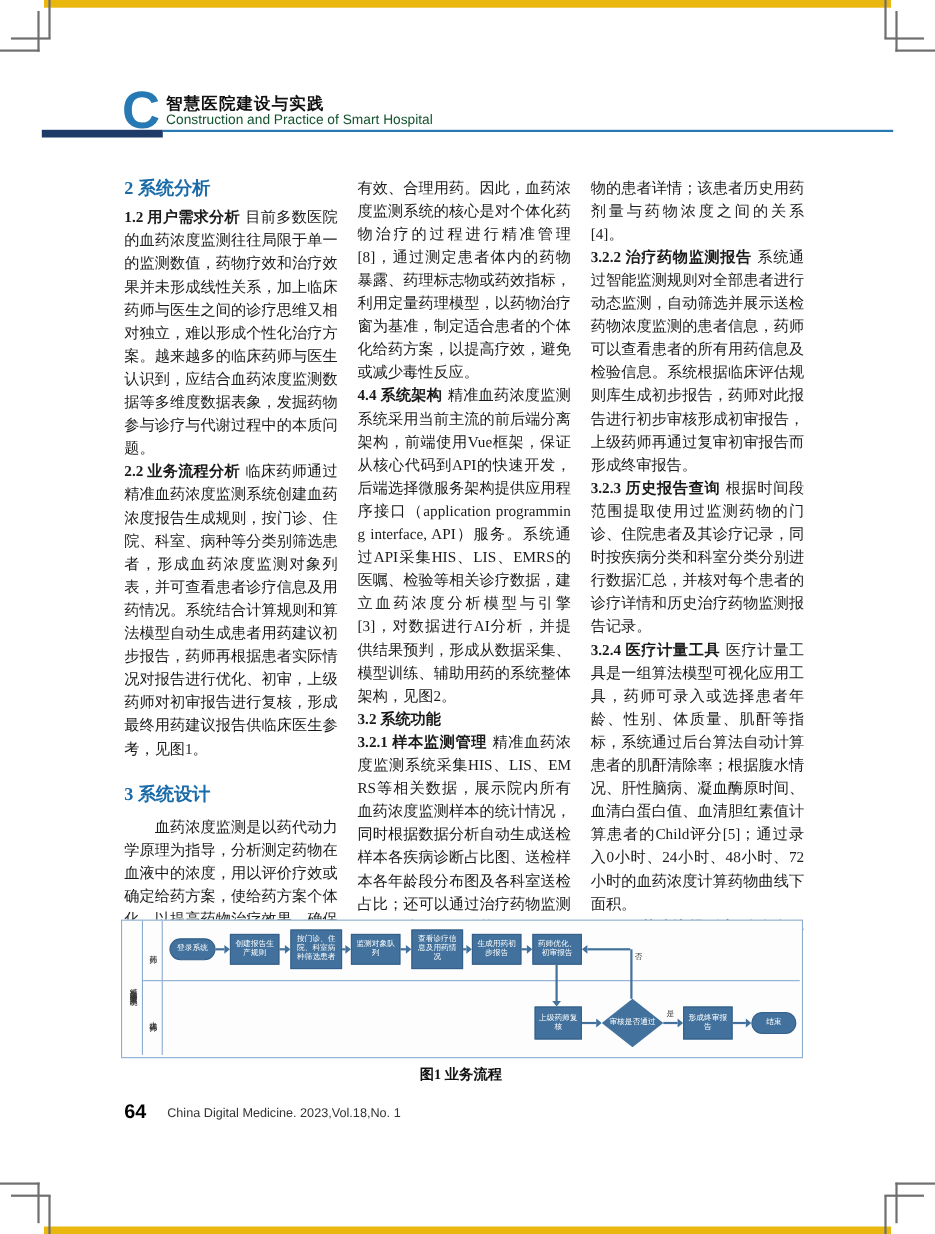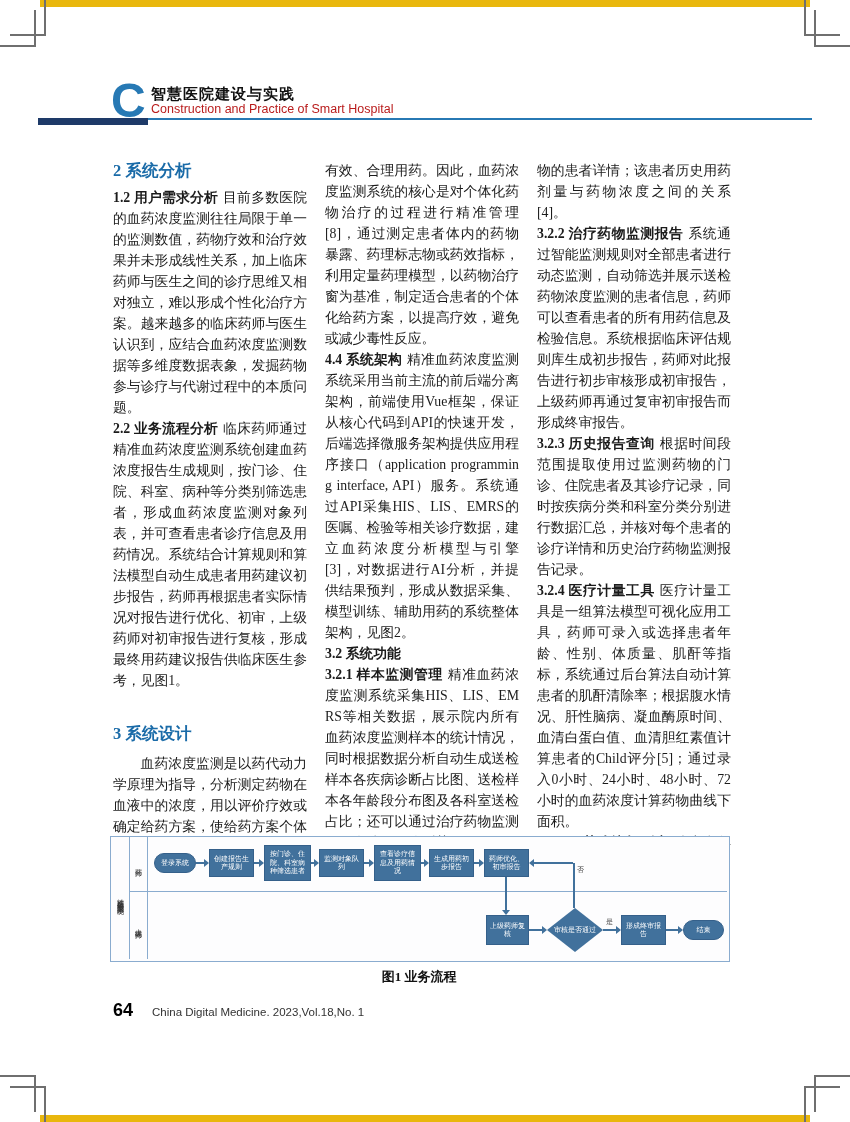--- a/index.html
+++ b/index.html
@@ -10,33 +10,33 @@
   .bleed{position:absolute;left:40px;width:770px;height:7px;background:#e9b70d;}
   .bleed.top{top:0;} .bleed.bottom{top:1115px;}
   .cm{position:absolute;background:#6f6f6f;}
 
   
   .logo-c{position:absolute;left:111px;top:78px;font-family:"Liberation Sans","DejaVu Sans",sans-serif;
           font-size:48px;font-weight:bold;color:#2779b4;line-height:46px;z-index:3;}
   .hdr-zh{position:absolute;left:151px;top:85px;font-family:"Liberation Sans","DejaVu Sans",sans-serif;
           font-size:15px;font-weight:bold;color:#111;letter-spacing:1px;}
   .hdr-en{position:absolute;left:151px;top:102px;font-family:"Liberation Sans","DejaVu Sans",sans-serif;
-          font-size:12.5px;color:#b91c1c;}
+          font-size:12.5px;color:#14532d;}
   .rule-navy{position:absolute;left:38px;top:118px;width:110px;height:7px;background:#1e3a68;z-index:2;}
   .rule-blue{position:absolute;left:148px;top:118px;width:664px;height:2px;background:#2779b4;z-index:2;}
 
   
   .cols{position:absolute;left:113px;top:160px;width:618px;display:flex;gap:18px;justify-content:center;}
   .col{width:194px;}
   .col p{margin:0;font-size:13.8px;line-height:21px;text-align:justify;word-break:break-all;}
   .lead{font-weight:bold;margin-right:5px;}
   .indent{text-indent:2em;}
   .h-sec{color:#1a6ba8;font-weight:bold;font-size:16.5px;line-height:22px;margin:0 0 5px 0;
          font-family:"Liberation Serif","DejaVu Serif",serif;}
-  .h-sec.spaced{margin-top:32px;margin-bottom:8px;}
+  .h-sec.spaced{margin-top:20px;margin-bottom:8px;}
   .h-sub{font-weight:bold;font-size:13.8px;line-height:21px;margin:0;}
 
   
   .fig{position:absolute;left:110px;top:836px;width:618px;height:124px;border:1px solid #8aaccf;background:#fdfdfe;}
   .strip{position:absolute;border-right:1px solid #8aaccf;display:flex;align-items:center;justify-content:center;}
   .vtext{writing-mode:vertical-rl;text-orientation:upright;font-size:7px;color:#333;letter-spacing:1px;
          font-family:"Liberation Sans","DejaVu Sans",sans-serif;}
   .lanediv{position:absolute;left:18px;top:54px;width:598px;height:1px;background:#8aaccf;}
   .fnode{position:absolute;background:#41719c;border:1px solid #35608a;color:#fff;display:flex;
          align-items:center;justify-content:center;text-align:center;font-size:7px;line-height:8.5px;

